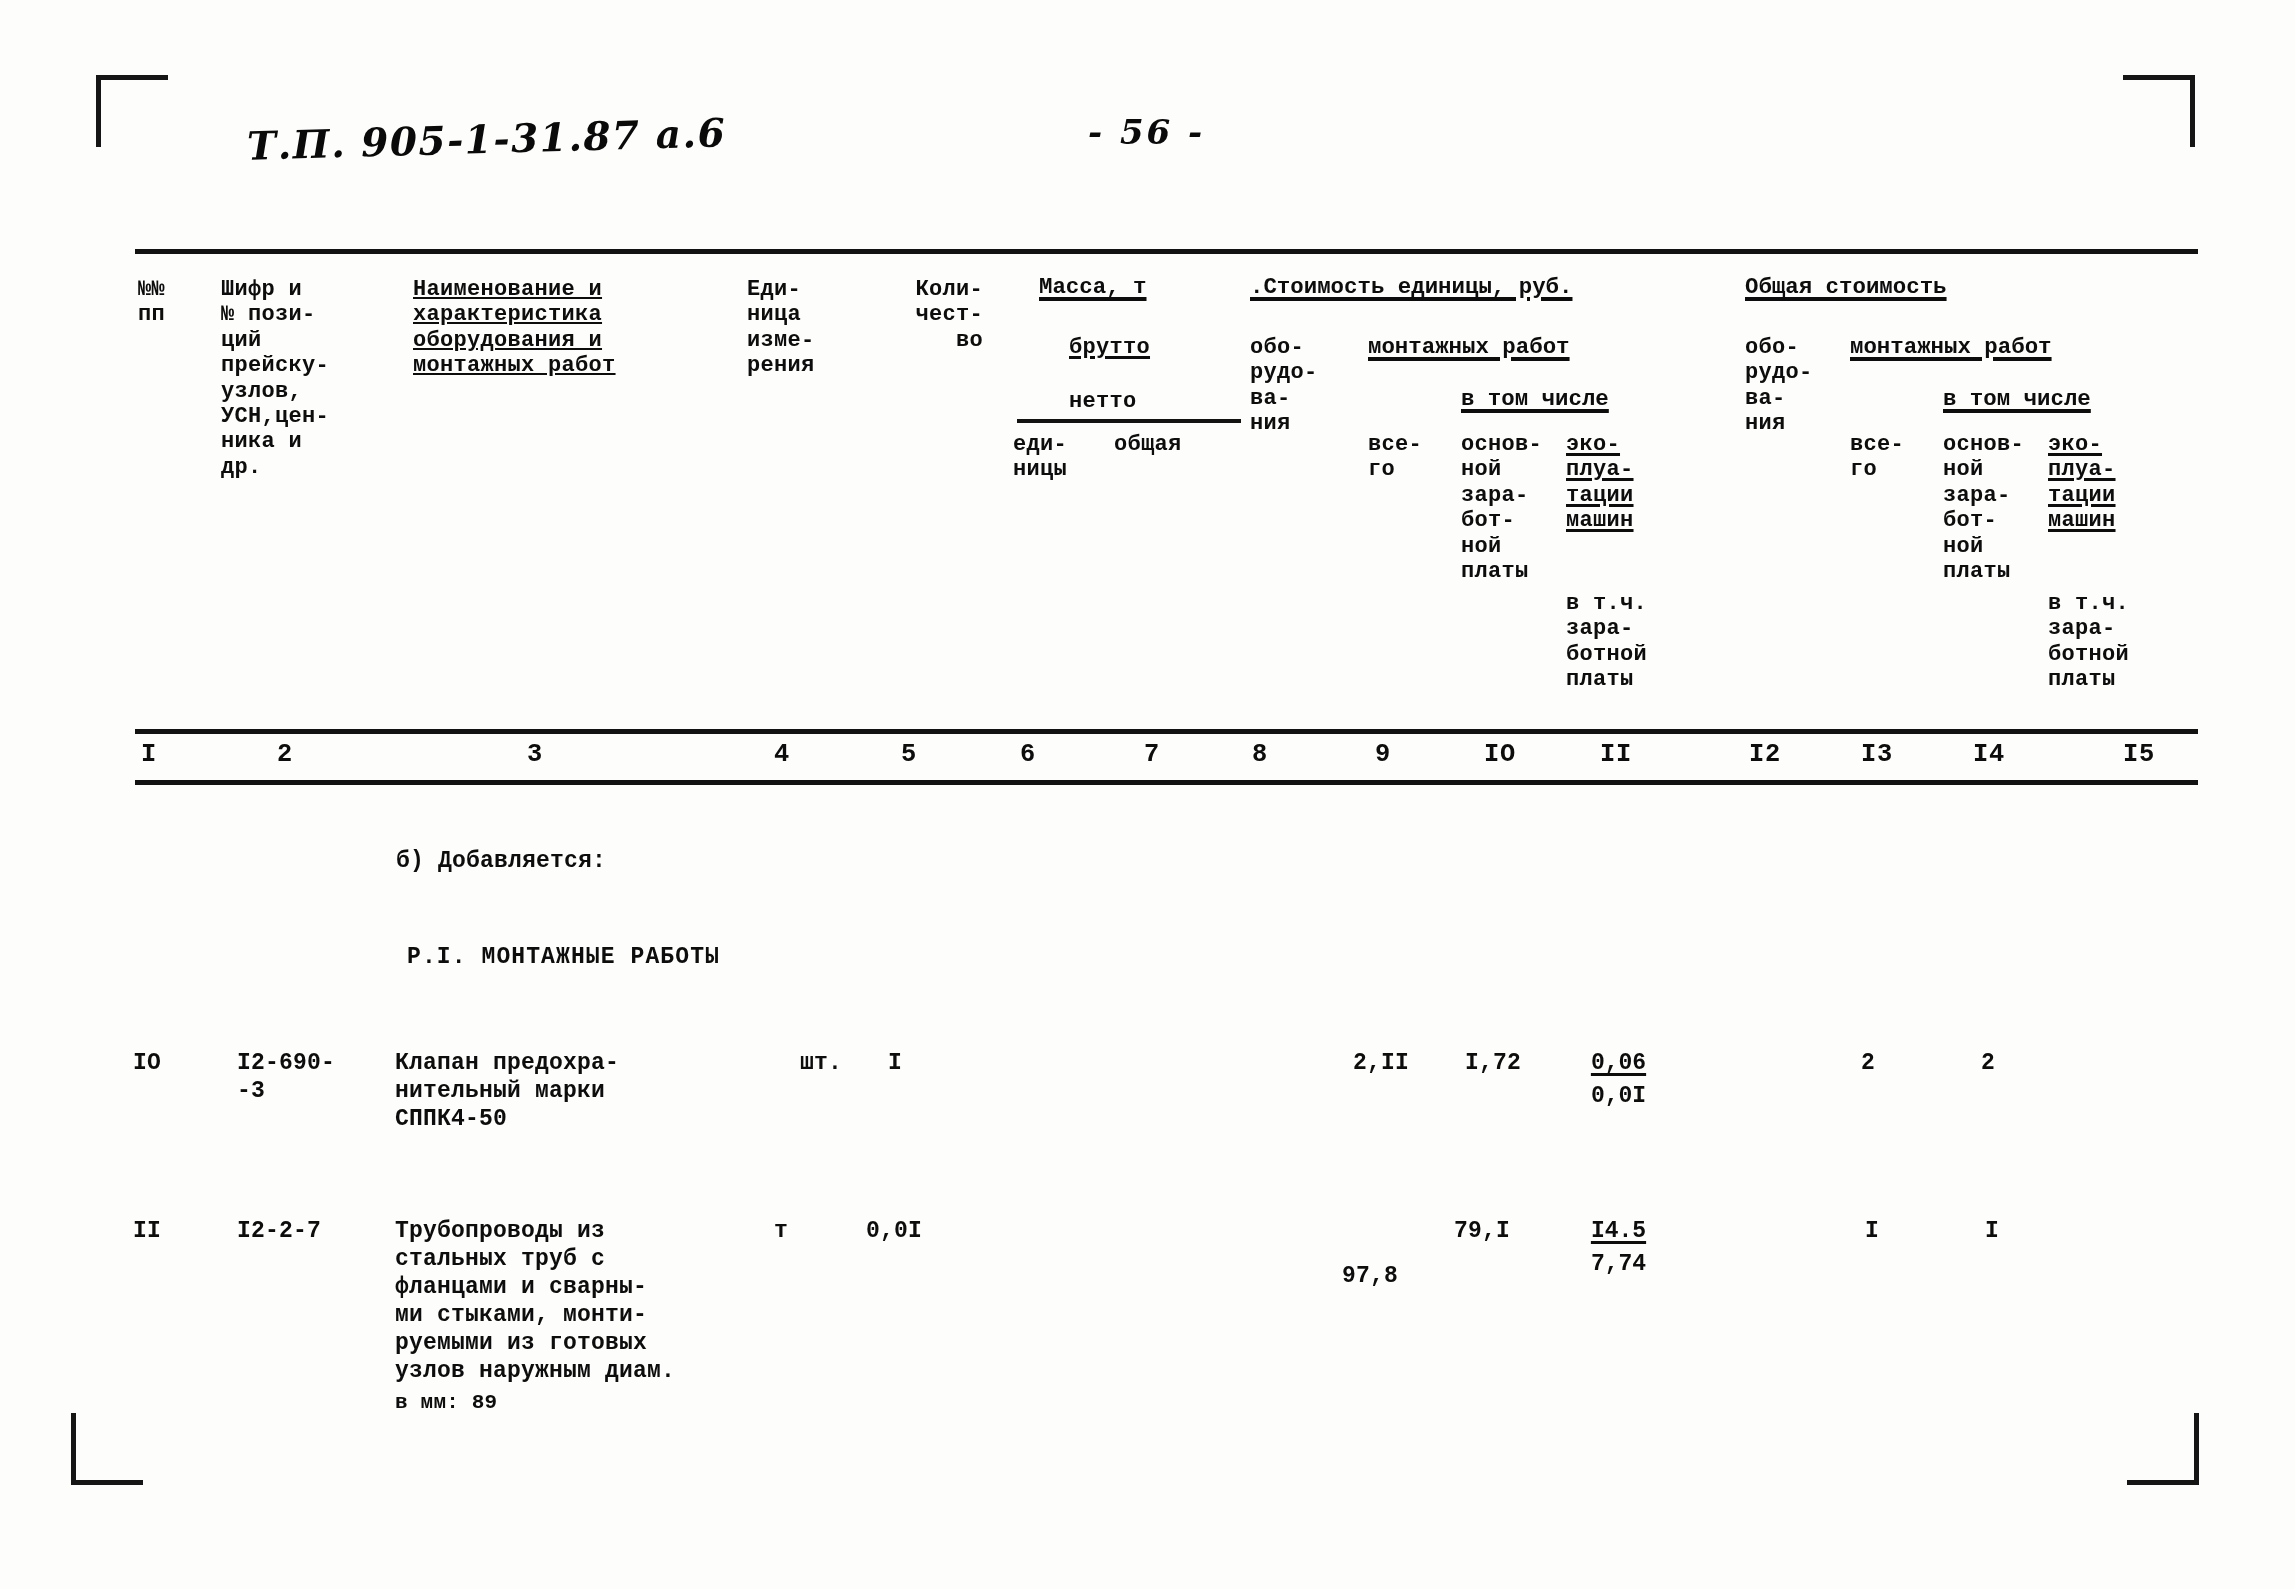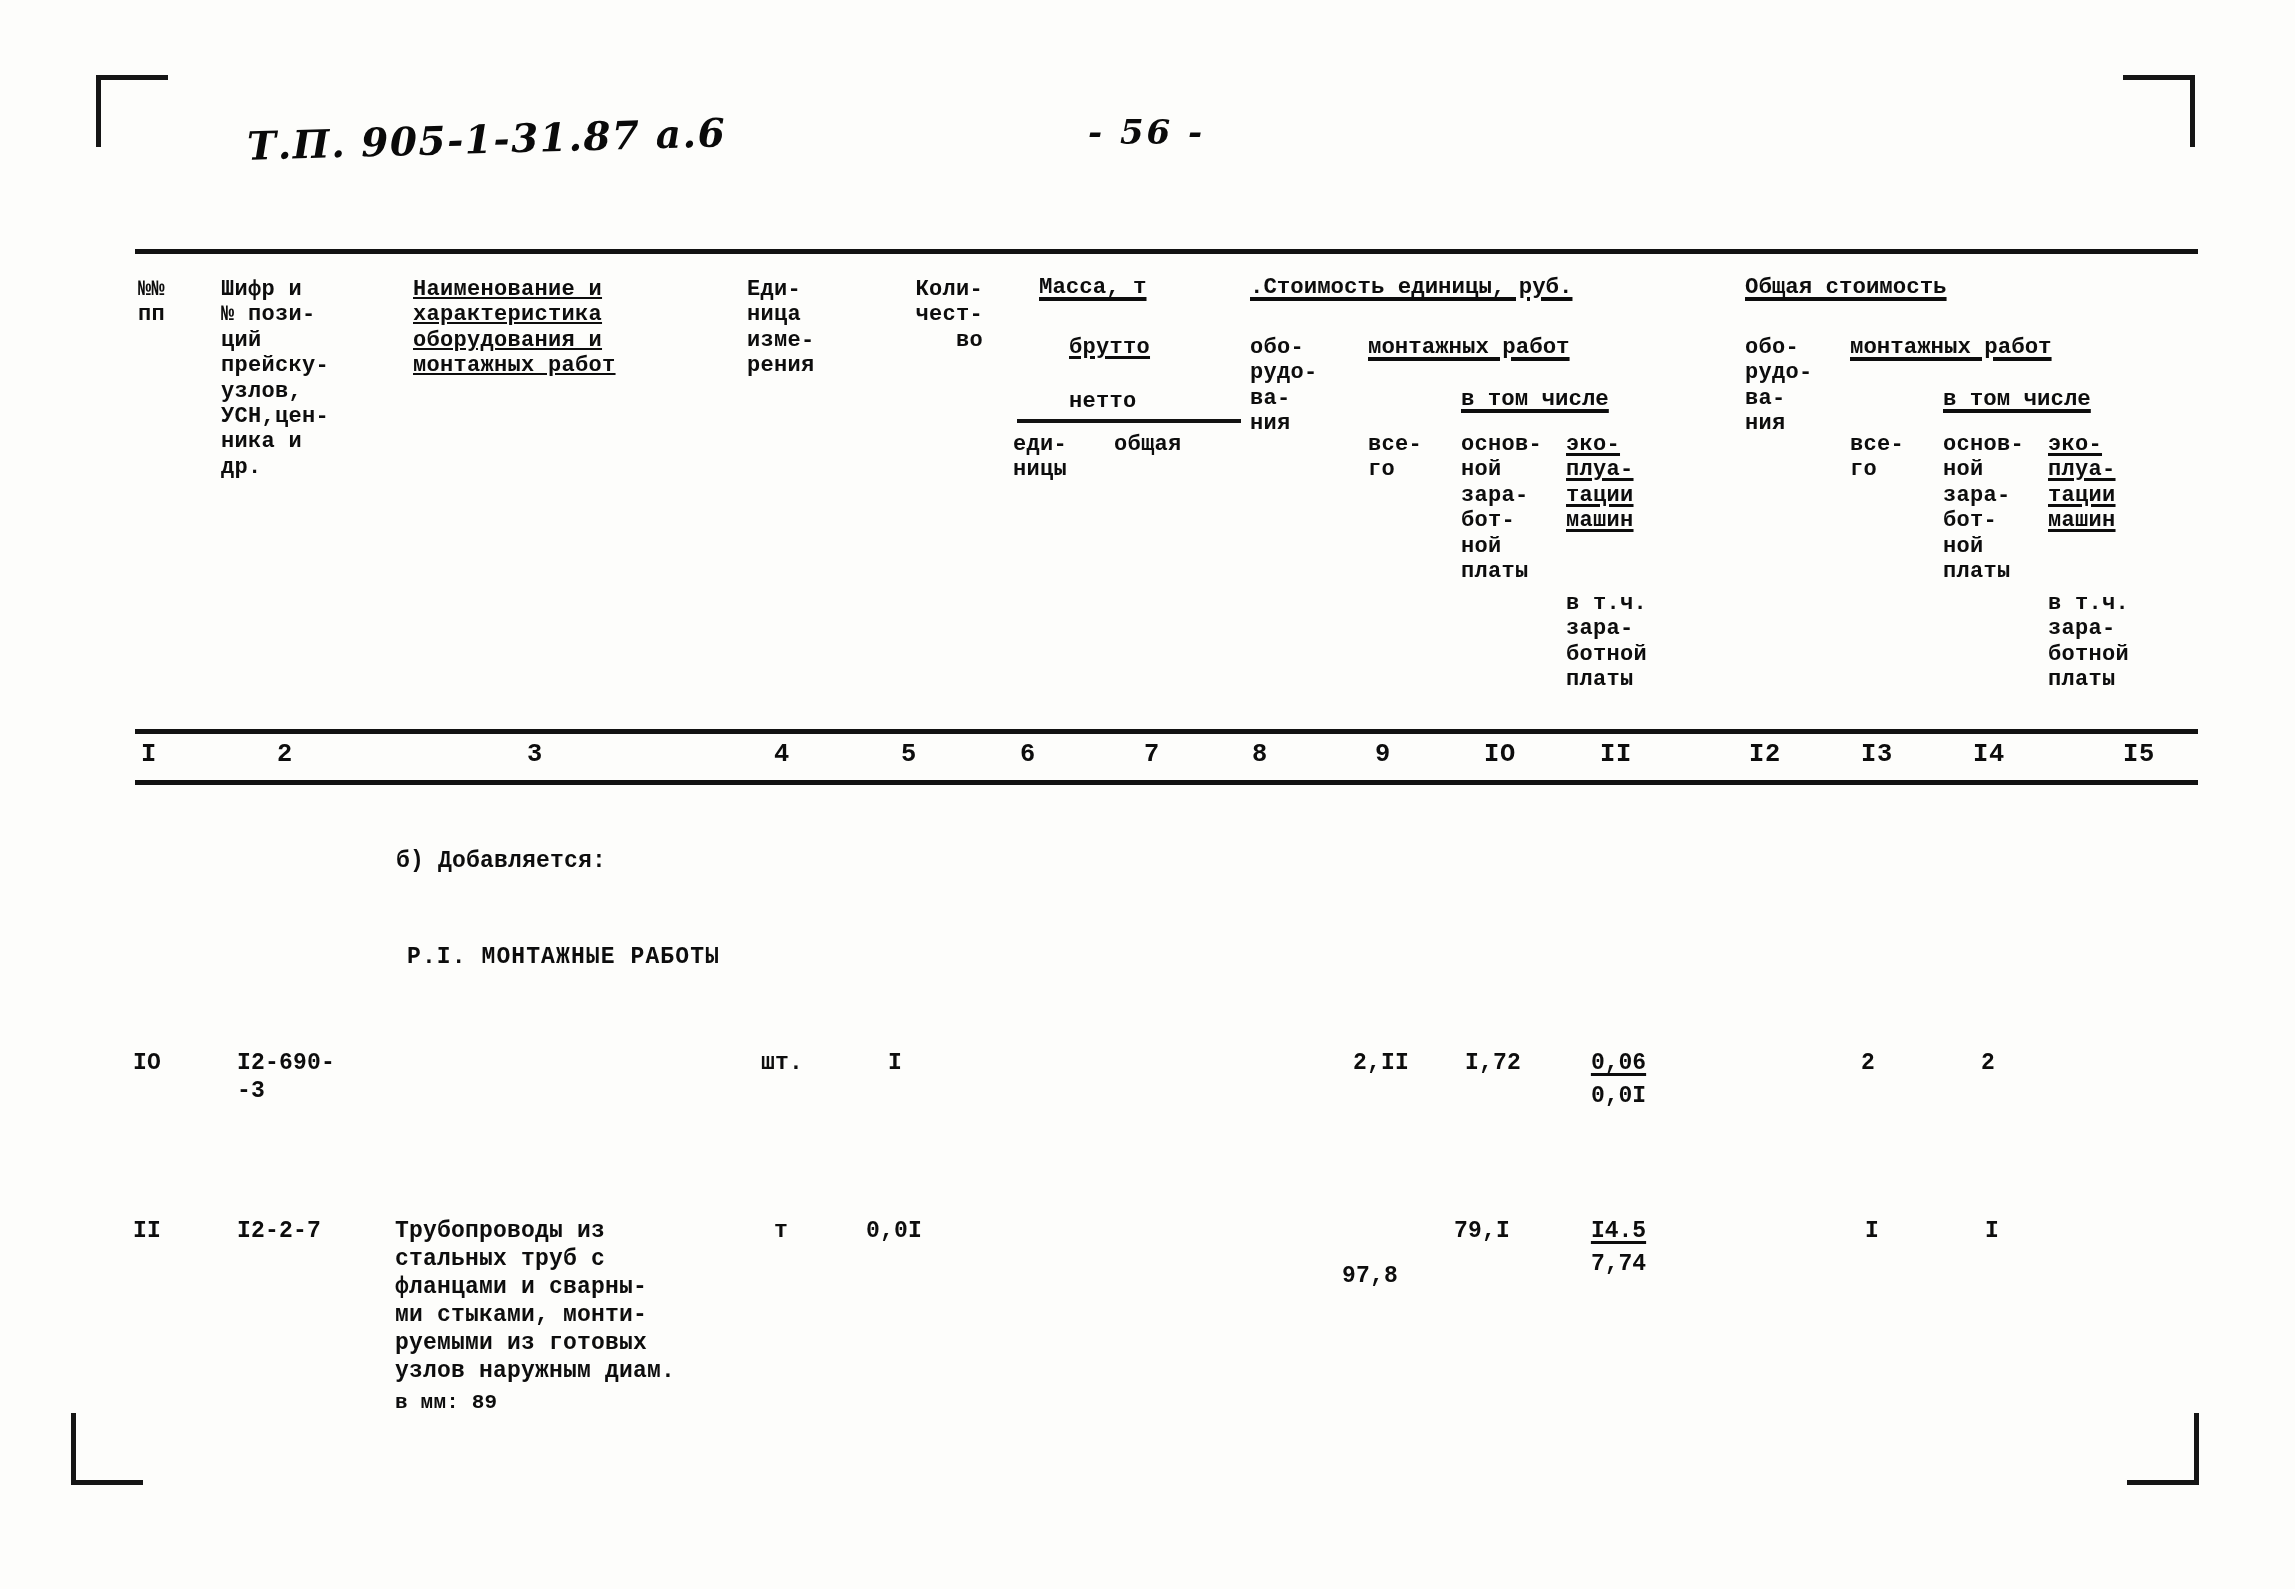--- a/index.html
+++ b/index.html
@@ -256,21 +256,24 @@
   <div class="colnum" style="left:1861px;">I3</div>
   <div class="colnum" style="left:1973px;">I4</div>
   <div class="colnum" style="left:2123px;">I5</div>
 
   <div class="body-txt" style="left:396px; top:847px;">б) Добавляется:</div>
   <div class="body-txt" style="left:407px; top:943px; letter-spacing:1.1px;">Р.I. МОНТАЖНЫЕ РАБОТЫ</div>
 
   <div class="body-txt" style="left:133px;  top:1049px;">IO</div>
   <div class="body-txt" style="left:237px;  top:1049px;">I2-690-
 -3</div>
-  <div class="body-txt" style="left:761px; top:1049px;">шт.</div>
+  <div class="body-txt" style="left:395px;  top:1049px;">Клапан предохра-
+нительный марки
+СППК4-50</div>
+  <div class="body-txt" style="left:800px; top:1049px;">шт.</div>
   <div class="body-txt" style="left:888px; top:1049px;">I</div>
   <div class="num" style="left:1353px; top:1049px;">2,II</div>
   <div class="num" style="left:1465px; top:1049px;">I,72</div>
   <div class="fraction" style="left:1566px; top:1049px; width:105px;">
     <span class="top">0,06</span>
     <span class="bot">0,0I</span>
   </div>
   <div class="num" style="left:1861px; top:1049px;">2</div>
   <div class="num" style="left:1981px; top:1049px;">2</div>
 

